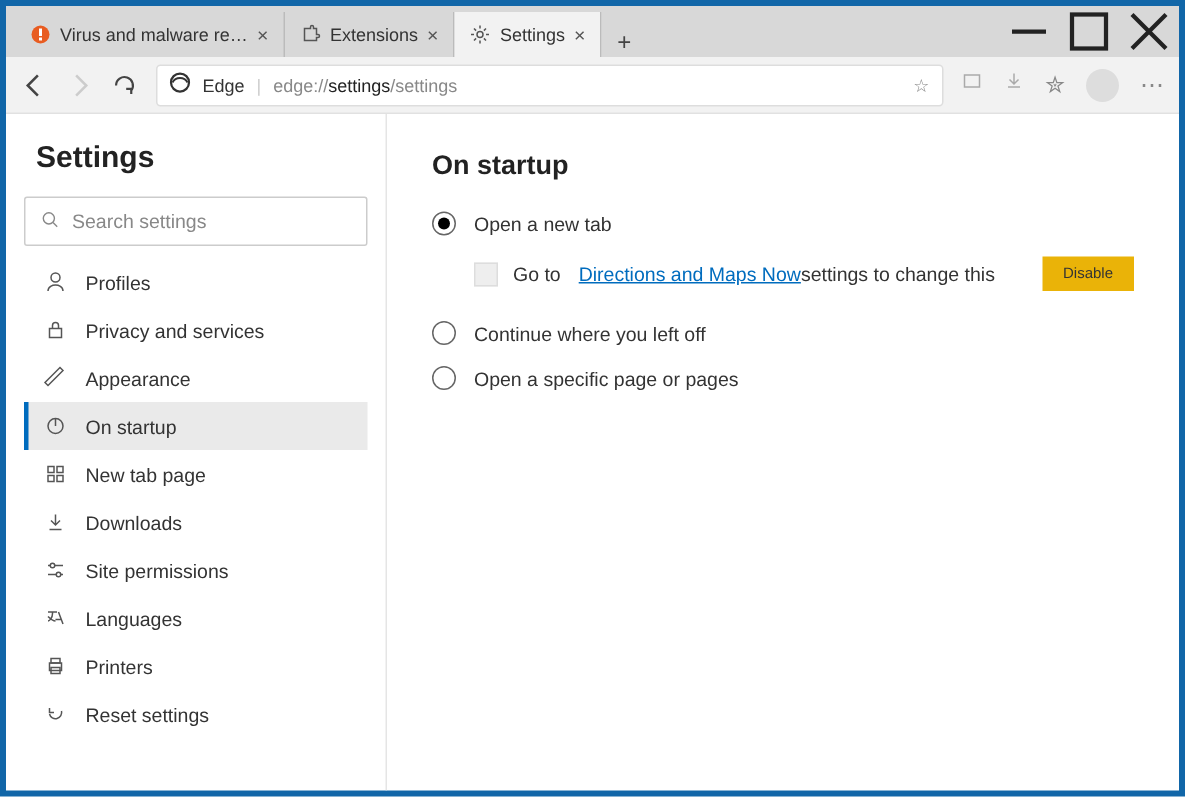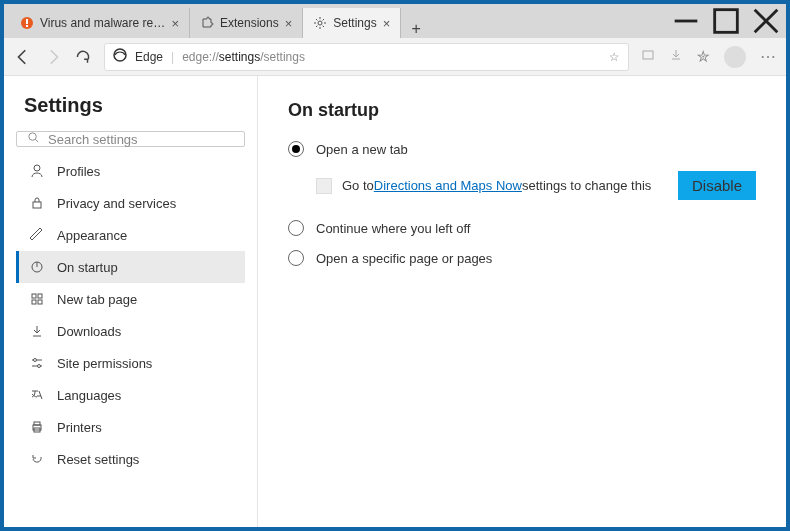--- a/index.html
+++ b/index.html
@@ -21,34 +21,34 @@
   .omnibox .edge { color: #333; }
   .omnibox .sep { color: #ccc; }
   .omnibox .url-prefix { color: #888; }
   .omnibox .url-bold { color: #222; font-weight: 400; }
   .omnibox .star { margin-left: auto; color: #888; }
   .toolbar-icons { display: flex; gap: 14px; align-items: center; color: #888; }
   .avatar { width: 22px; height: 22px; border-radius: 50%; background: #ddd; }
   .content { display: flex; height: calc(100% - 72px); }
   .sidebar { width: 254px; border-right: 1px solid #e5e5e5; padding: 18px 12px; }
   .sidebar h1 { font-size: 20px; font-weight: 600; margin: 0 8px 14px 8px; color: #222; }
-  .search { width: 100%; height: 16px; border: 1px solid #ccc; border-radius: 2px; display: flex; align-items: center; padding: 0 10px; gap: 8px; color: #888; font-size: 13px; margin-bottom: 8px; }
+  .search { width: 100%; height: 33px; border: 1px solid #ccc; border-radius: 2px; display: flex; align-items: center; padding: 0 10px; gap: 8px; color: #888; font-size: 13px; margin-bottom: 8px; }
   .navlist { list-style: none; }
   .navitem { display: flex; align-items: center; gap: 12px; height: 32px; padding: 0 10px; font-size: 13px; color: #333; border-left: 3px solid transparent; cursor: pointer; }
   .navitem.active { background: #eaeaea; border-left: 3px solid #006cbe; }
   .navicon { width: 16px; height: 16px; display: inline-flex; align-items: center; justify-content: center; color: #555; }
   .main { flex: 1; padding: 24px 30px; }
   .main h2 { font-size: 18px; font-weight: 600; color: #222; margin-bottom: 20px; }
   .radio-row { display: flex; align-items: center; gap: 12px; font-size: 13px; color: #333; margin-bottom: 14px; }
   .radio { width: 16px; height: 16px; border: 1px solid #666; border-radius: 50%; display: inline-flex; align-items: center; justify-content: center; }
   .radio.checked::after { content: ""; width: 8px; height: 8px; background: #000; border-radius: 50%; }
   .subrow { display: flex; align-items: center; margin: 6px 0 20px 28px; font-size: 13px; color: #333; }
   .subrow .ext-icon { width: 16px; height: 16px; background: #eee; border: 1px solid #ddd; margin-right: 10px; }
-  .subrow a { color: #006cbe; text-decoration: underline; }
-  .disable-btn { margin-left: auto; background: #0ea5e9; border: none; padding: 6px 14px; font-size: 15px; color: #333; cursor: pointer; }
+  .subrow a { color: #006cbe; text-decoration: underline; margin-left: 12px; }
+  .disable-btn { margin-left: auto; background: #eab308; border: none; padding: 6px 14px; font-size: 10px; color: #333; cursor: pointer; }
   svg { width: 100%; height: 100%; }
 </style>
 </head>
 <body>
 
 <div class="titlebar">
   <div class="tabs">
     <div class="tab">
       <span class="favicon">
         <svg viewBox="0 0 14 14">

